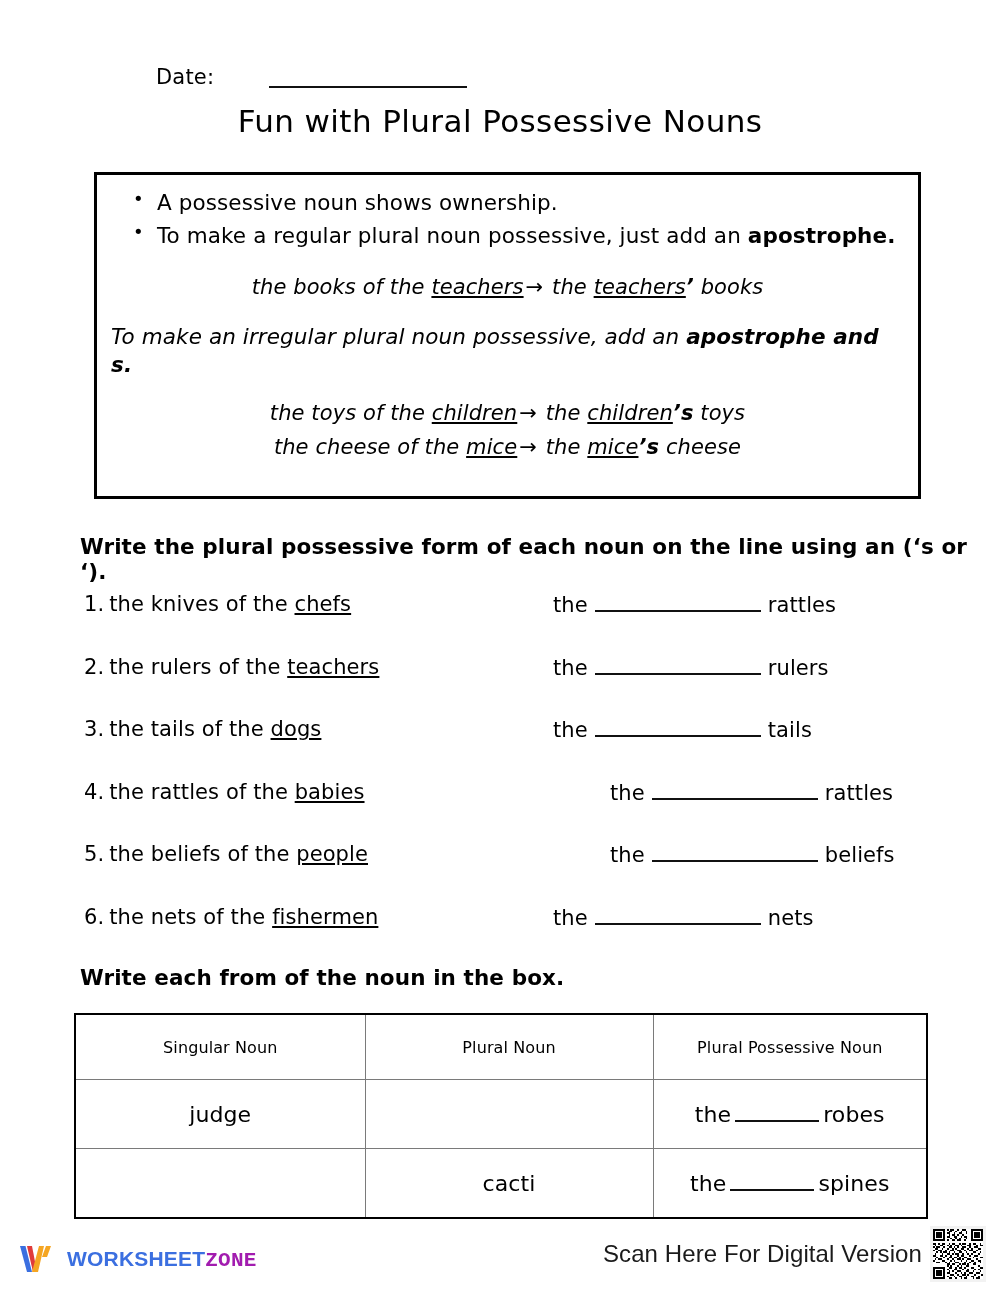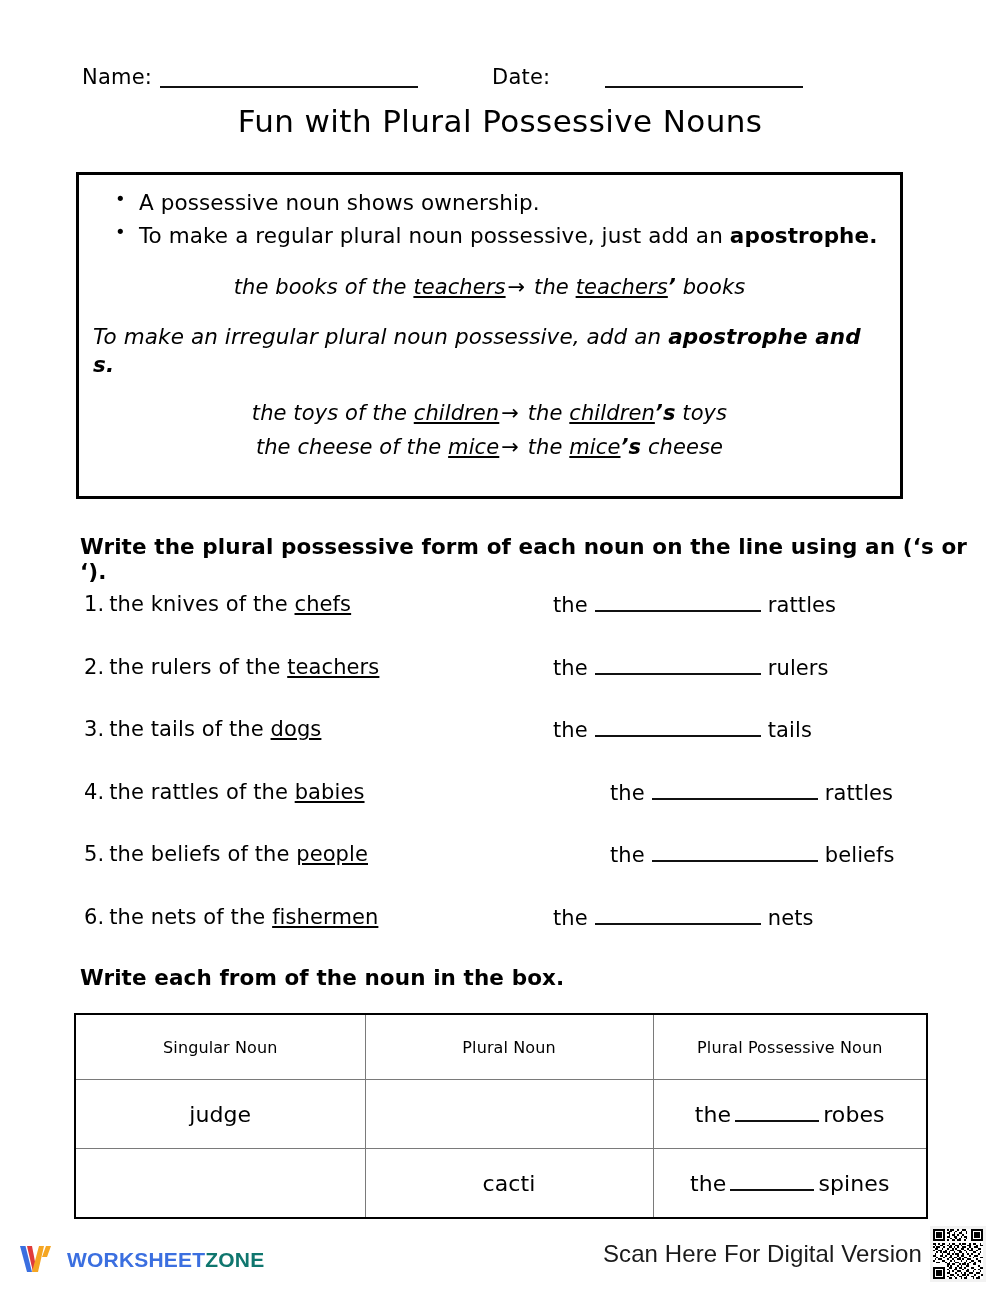--- a/index.html
+++ b/index.html
@@ -61,21 +61,21 @@
     font-size: 31px;
     letter-spacing: 0.4px;
     line-height: 1.15;
     font-weight: 400;
   }
 
   
   .rule-box {
     position: absolute;
     top: 172px;
-    left: 76px;
+    left: 94px;
     width: 827px;
     height: 327px;
     border: 3px solid #000;
     box-sizing: border-box;
     padding: 11px 12px 8px 12px;
   }
   .bullets {
     list-style: none;
     margin: 0;
     padding: 0;
@@ -222,21 +222,21 @@
     margin-right: 9px;
   }
   .logo-text {
     font-family: "Liberation Sans", sans-serif;
     font-size: 21px;
     font-weight: 700;
     letter-spacing: 0.2px;
     line-height: 1;
   }
   .logo-text .blue { color: #3b6fe0; }
-  .logo-text .orange { color: #0f766e; }
+  .logo-text .orange { color: #a21caf; font-family: Liberation Mono, monospace; }
 
   .scan-wrap {
     position: absolute;
     right: 14px;
     bottom: 12px;
     display: flex;
     align-items: center;
   }
   .scan-text {
     font-family: "Liberation Sans", sans-serif;
@@ -253,24 +253,20 @@
     padding: 3px;
     box-sizing: border-box;
   }
 </style>
 </head>
 <body>
 
 <div class="page">
 
   <div class="header-row">
-    <div class="field field-name">
-      <span class="field-label">Name:</span>
-      <span class="field-rule"></span>
-    </div>
     <div class="field field-date">
       <span class="field-label">Date:</span>
       <span class="field-rule"></span>
     </div>
   </div>
 
   <div class="title">Fun with Plural Possessive Nouns</div>
 
   <div class="rule-box">
     <ul class="bullets">

